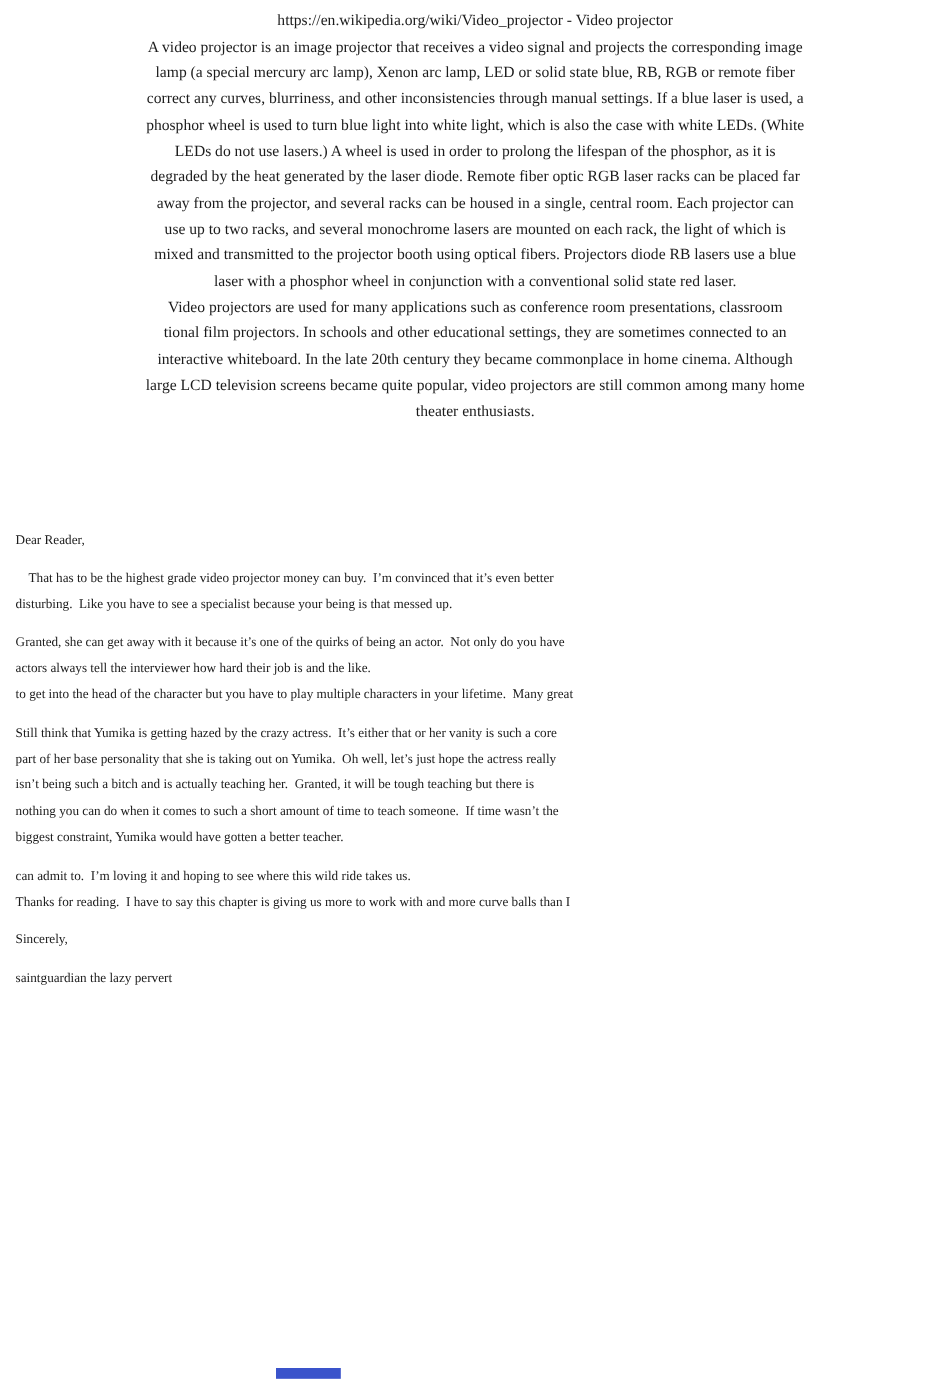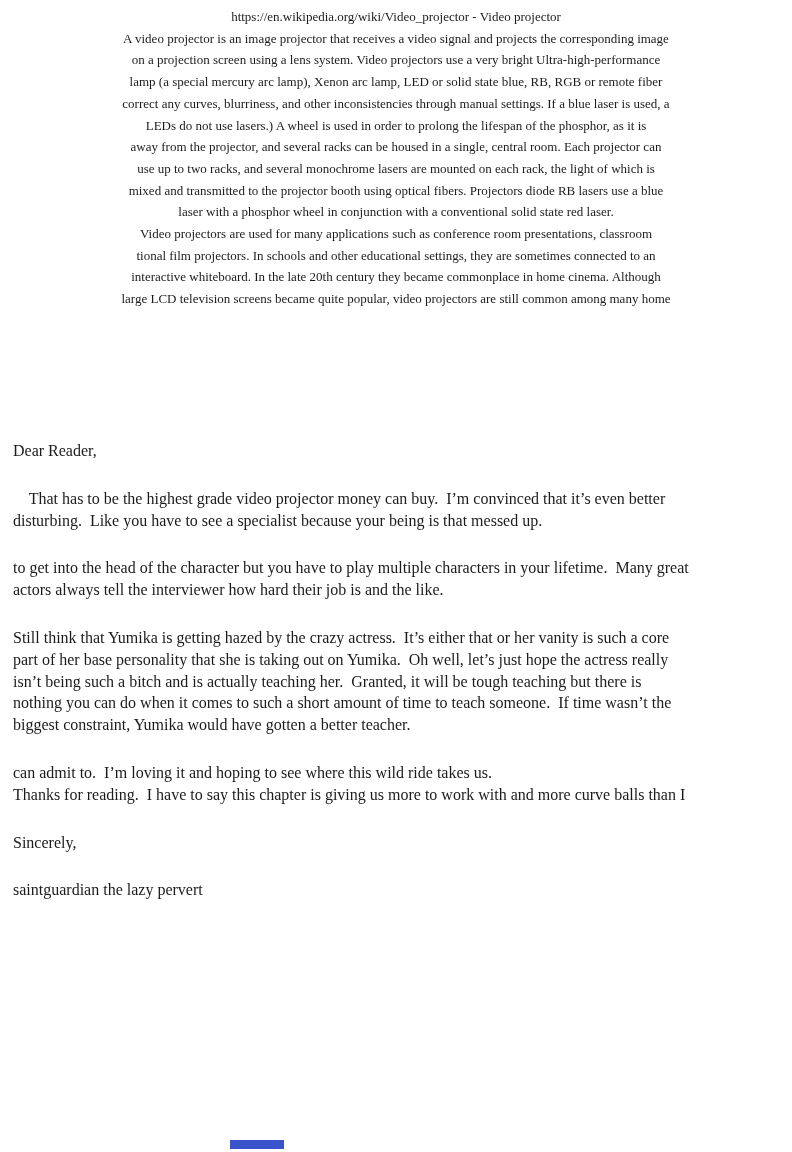--- a/index.html
+++ b/index.html
@@ -12,64 +12,67 @@
     overflow:hidden;
   }
   .wiki{
     position:absolute;top:6px;left:0;width:792px;
     text-align:center;
     font-size:13px;line-height:21.7px;
   }
   .letter{
     position:absolute;top:440px;left:13px;width:768px;
     text-align:left;
-    font-size:16px;line-height:21.8px;
+    font-size:11px;line-height:21.8px;
   }
   .line{white-space:pre;}
-  .para{margin-top:26px;}
+  .para{margin-top:10px;}
   .blue-bar{
     position:absolute;left:230px;top:1140px;
     width:54px;height:9px;
   }
 </style>
 </head>
 <body>
 
 <div class="page">
 
   <div class="wiki">
     <div class="line">https://en.wikipedia.org/wiki/Video_projector - Video projector</div>
     <div>
         <div class="line">A video projector is an image projector that receives a video signal and projects the corresponding image</div>
-        <div class="line">on a projection screen using a lens system. Video projectors use a very bright Ultra-high-performance</div>
         <div class="line">lamp (a special mercury arc lamp), Xenon arc lamp, LED or solid state blue, RB, RGB or remote fiber</div>
         <div class="line">correct any curves, blurriness, and other inconsistencies through manual settings. If a blue laser is used, a</div>
+        <div class="line">phosphor wheel is used to turn blue light into white light, which is also the case with white LEDs. (White</div>
         <div class="line">LEDs do not use lasers.) A wheel is used in order to prolong the lifespan of the phosphor, as it is</div>
+        <div class="line">degraded by the heat generated by the laser diode. Remote fiber optic RGB laser racks can be placed far</div>
         <div class="line">away from the projector, and several racks can be housed in a single, central room. Each projector can</div>
         <div class="line">use up to two racks, and several monochrome lasers are mounted on each rack, the light of which is</div>
         <div class="line">mixed and transmitted to the projector booth using optical fibers. Projectors diode RB lasers use a blue</div>
         <div class="line">laser with a phosphor wheel in conjunction with a conventional solid state red laser.</div>
       </div>
     <div>
         <div class="line">Video projectors are used for many applications such as conference room presentations, classroom</div>
         <div class="line">tional film projectors. In schools and other educational settings, they are sometimes connected to an</div>
         <div class="line">interactive whiteboard. In the late 20th century they became commonplace in home cinema. Although</div>
         <div class="line">large LCD television screens became quite popular, video projectors are still common among many home</div>
+        <div class="line">theater enthusiasts.</div>
       </div>
   </div>
 
   <div class="letter">
     <div class="line">Dear Reader,</div>
     <div class="para">
         <div class="line">    That has to be the highest grade video projector money can buy.  I’m convinced that it’s even better</div>
         <div class="line">disturbing.  Like you have to see a specialist because your being is that messed up.</div>
       </div>
     <div class="para">
+        <div class="line">Granted, she can get away with it because it’s one of the quirks of being an actor.  Not only do you have</div>
+        <div class="line">actors always tell the interviewer how hard their job is and the like.</div>
         <div class="line">to get into the head of the character but you have to play multiple characters in your lifetime.  Many great</div>
-        <div class="line">actors always tell the interviewer how hard their job is and the like.</div>
       </div>
     <div class="para">
         <div class="line">Still think that Yumika is getting hazed by the crazy actress.  It’s either that or her vanity is such a core</div>
         <div class="line">part of her base personality that she is taking out on Yumika.  Oh well, let’s just hope the actress really</div>
         <div class="line">isn’t being such a bitch and is actually teaching her.  Granted, it will be tough teaching but there is</div>
         <div class="line">nothing you can do when it comes to such a short amount of time to teach someone.  If time wasn’t the</div>
         <div class="line">biggest constraint, Yumika would have gotten a better teacher.</div>
       </div>
     <div class="para">
         <div class="line">can admit to.  I’m loving it and hoping to see where this wild ride takes us.</div>

